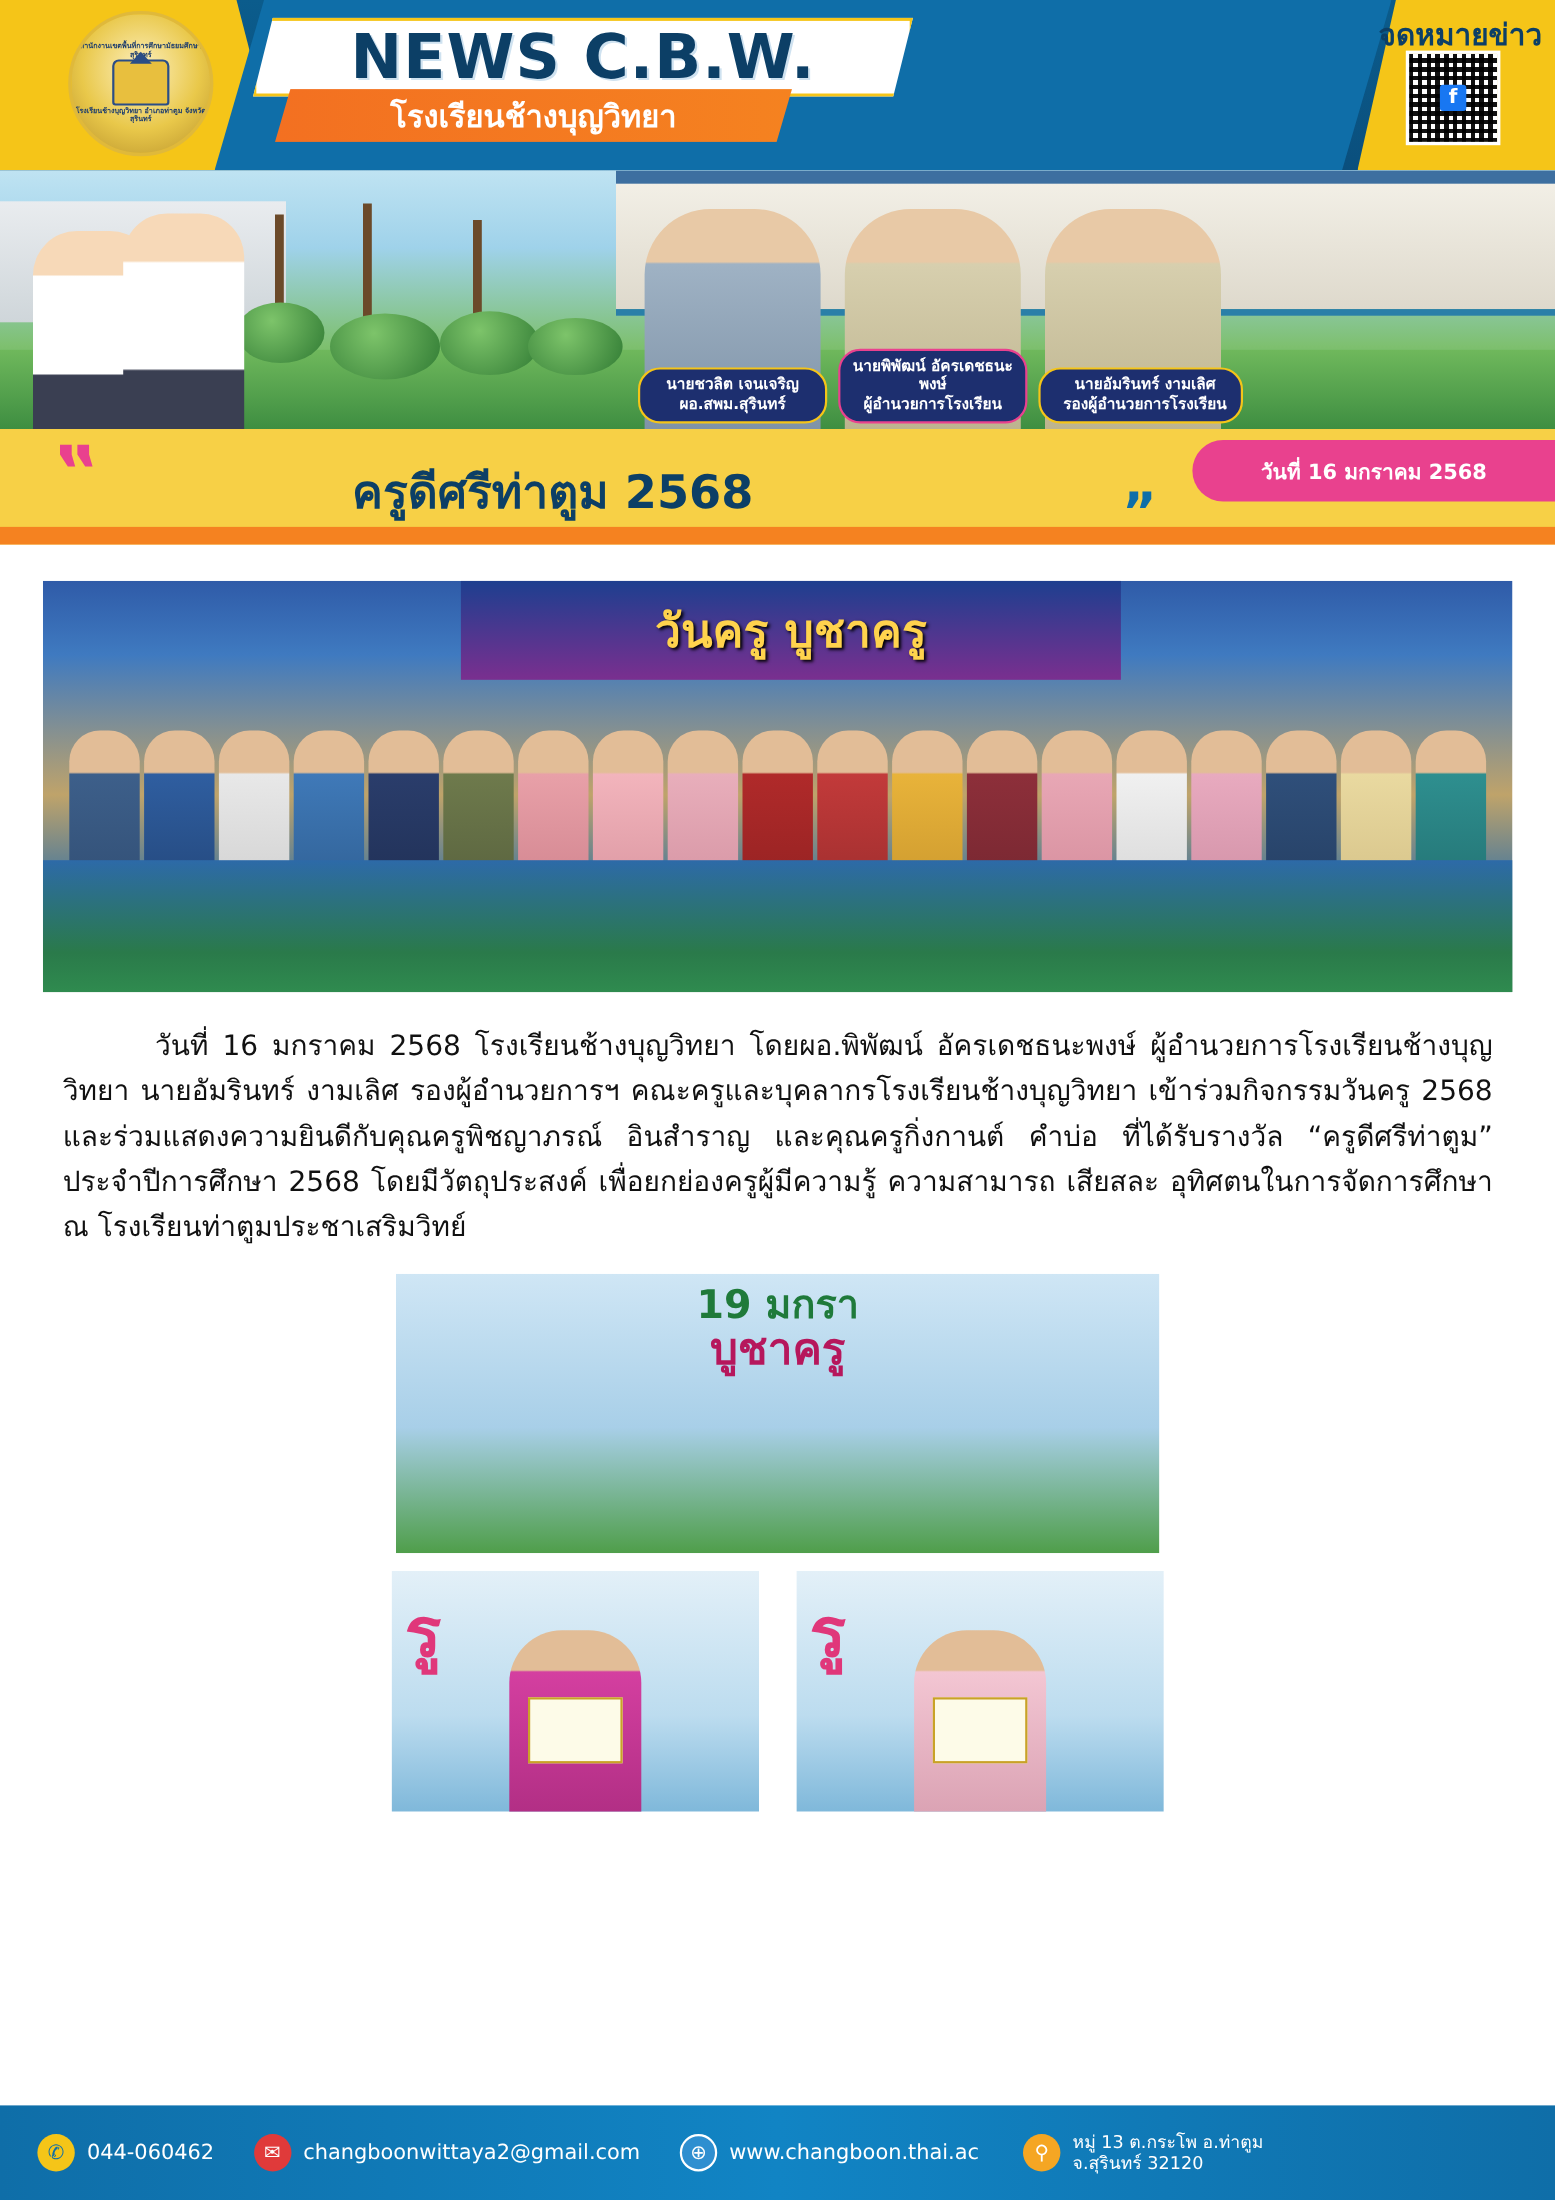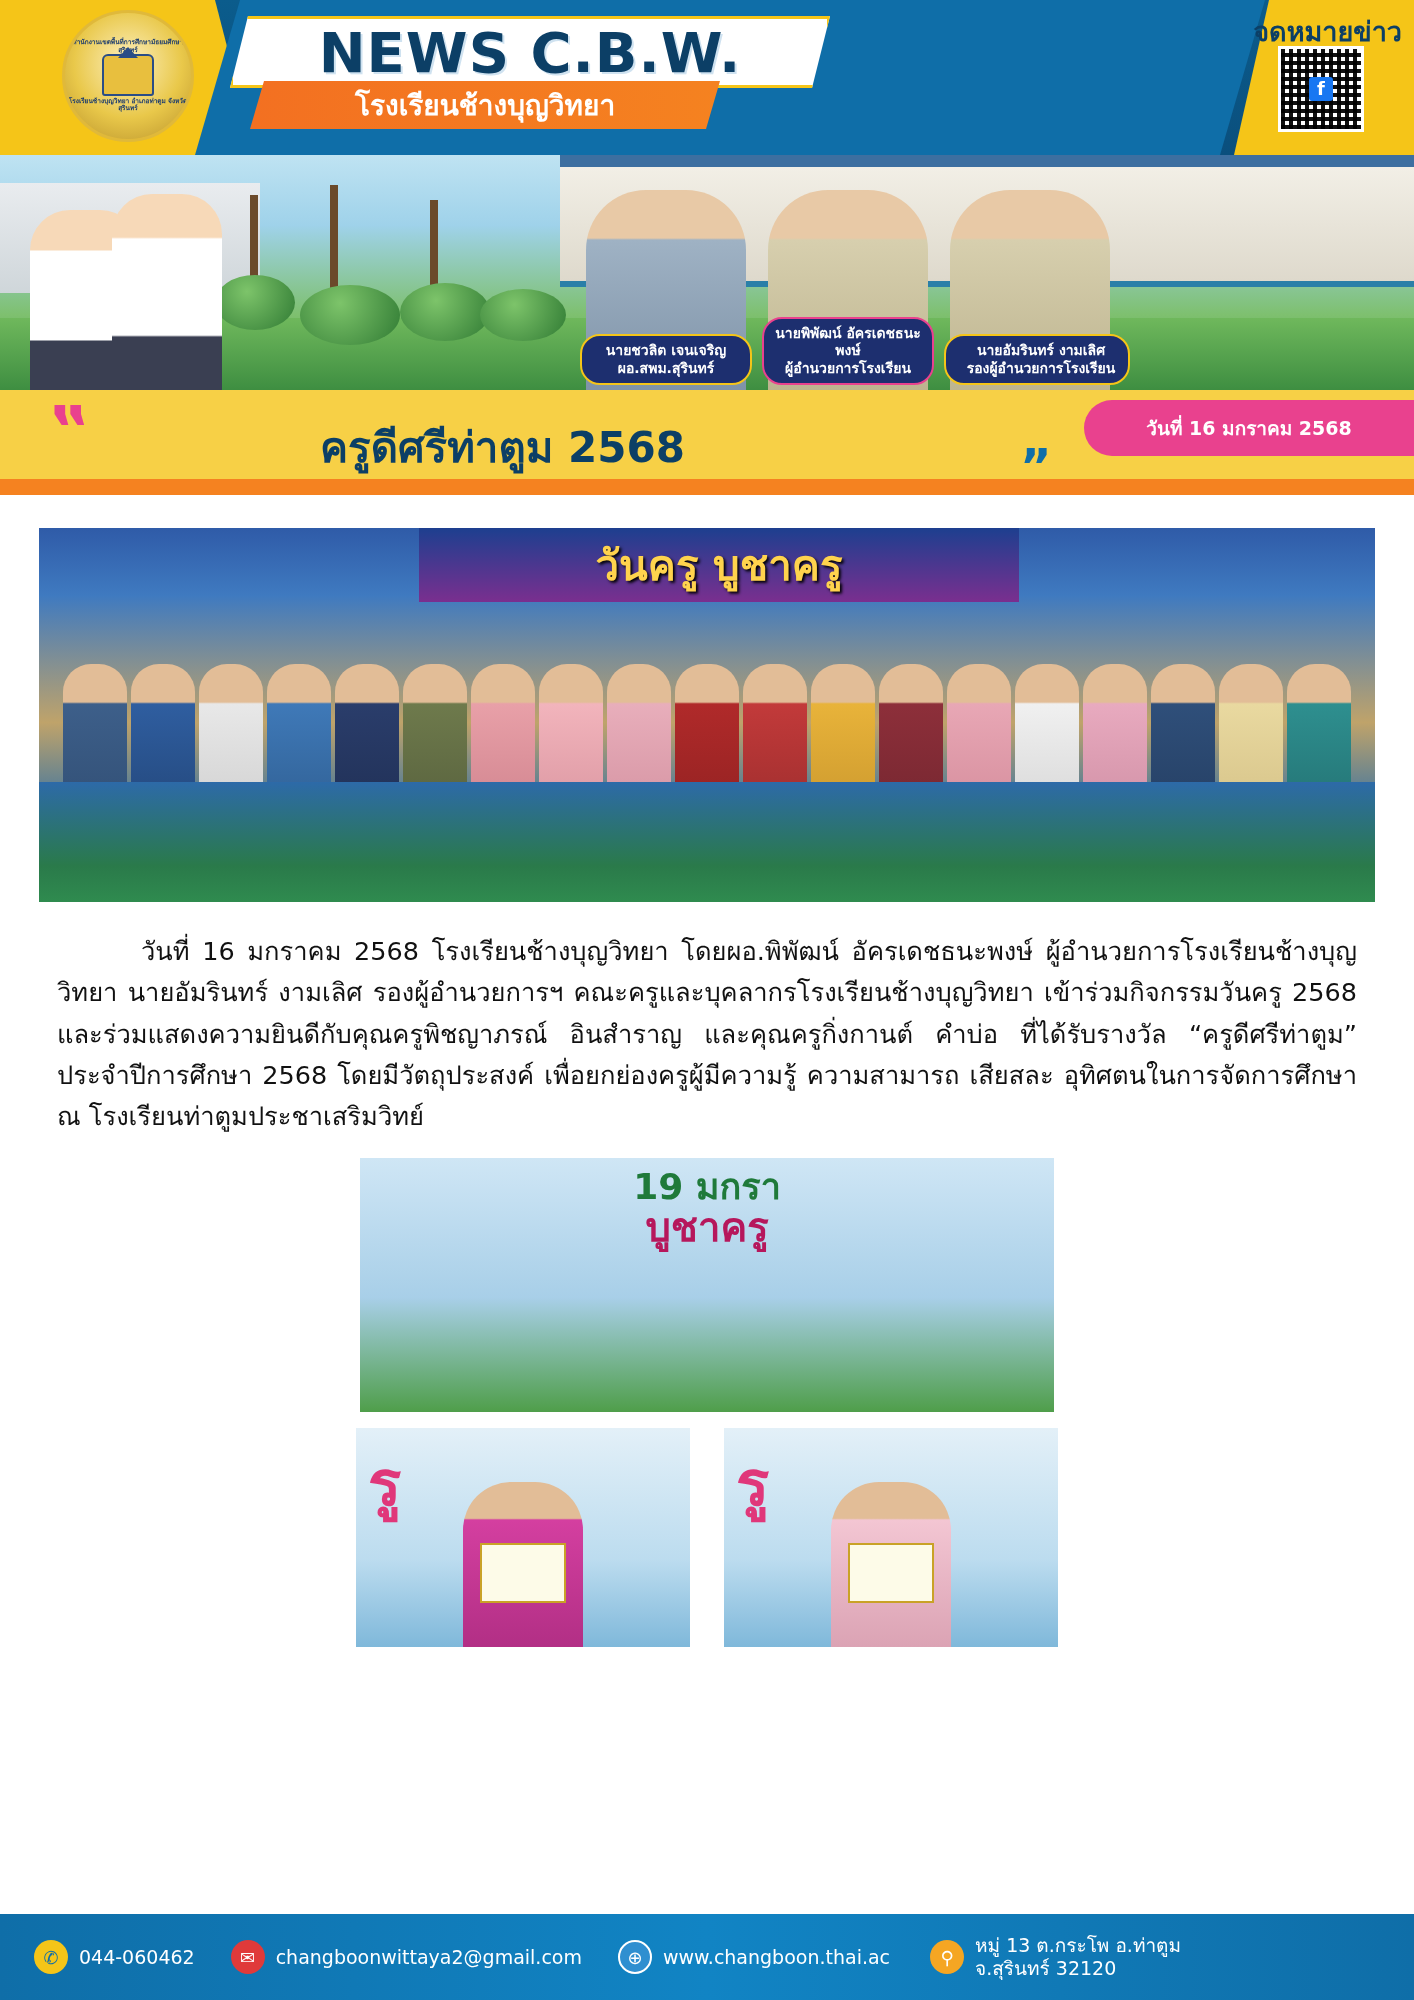--- a/index.html
+++ b/index.html
@@ -196,21 +196,21 @@
 
   
   .content { position: relative; width: 1414px; padding: 16px 0 0 0; }
   .photo-main {
     margin: 14px auto 0 auto; width: 1342px; height: 380px;
     border: 3px solid #ffffff;
     background: linear-gradient(180deg, #2f5ba8 0%, #3f7ac0 18%, #bfa36a 52%, #2f6fa8 78%, #2a6f3f 100%);
     position: relative; overflow: hidden;
   }
   .stage-banner {
-    position: absolute; left: 380px; top: 0; width: 600px; height: 74px;
+    position: absolute; left: 380px; top: 0; width: 600px; height: 90px;
     background: linear-gradient(180deg, #1d3f8f 0%, #7a2f8f 100%);
     color: #ffd34d; font-size: 42px; font-weight: bold;
     display: flex; align-items: center; justify-content: center;
     text-shadow: 2px 2px 3px #000;
     text-align: right;
   }
   .stage-floor {
     position: absolute; left: 0; bottom: 0; width: 100%; height: 120px;
     background: linear-gradient(180deg, #2d6aa8 0%, #2a7a4a 70%, #2f8b4f 100%);
   }
@@ -271,21 +271,21 @@
   .f-item { display: flex; align-items: center; gap: 11px; }
   .f-ico {
     width: 34px; height: 34px; border-radius: 50%;
     display: flex; align-items: center; justify-content: center;
     font-size: 18px; color: #ffffff;
   }
   .ic-phone { background: #f5c518; color: #0f6ea8; }
   .ic-mail  { background: #e03a3a; }
   .ic-web   { background: #2f8fd0; border: 2px solid #ffffff; }
   .ic-pin   { background: #f5a623; }
-  .f-addr { line-height: 1.2; font-size: 19px; }
+  .f-addr { line-height: 1.2; font-size: 16px; }
 </style>
 </head>
 <body>
 
 <div class="header">
   <div class="header-yellow-left"></div>
   <div class="header-blue-band"></div>
   <div class="header-yellow-right"></div>
 
   <div class="logo">

